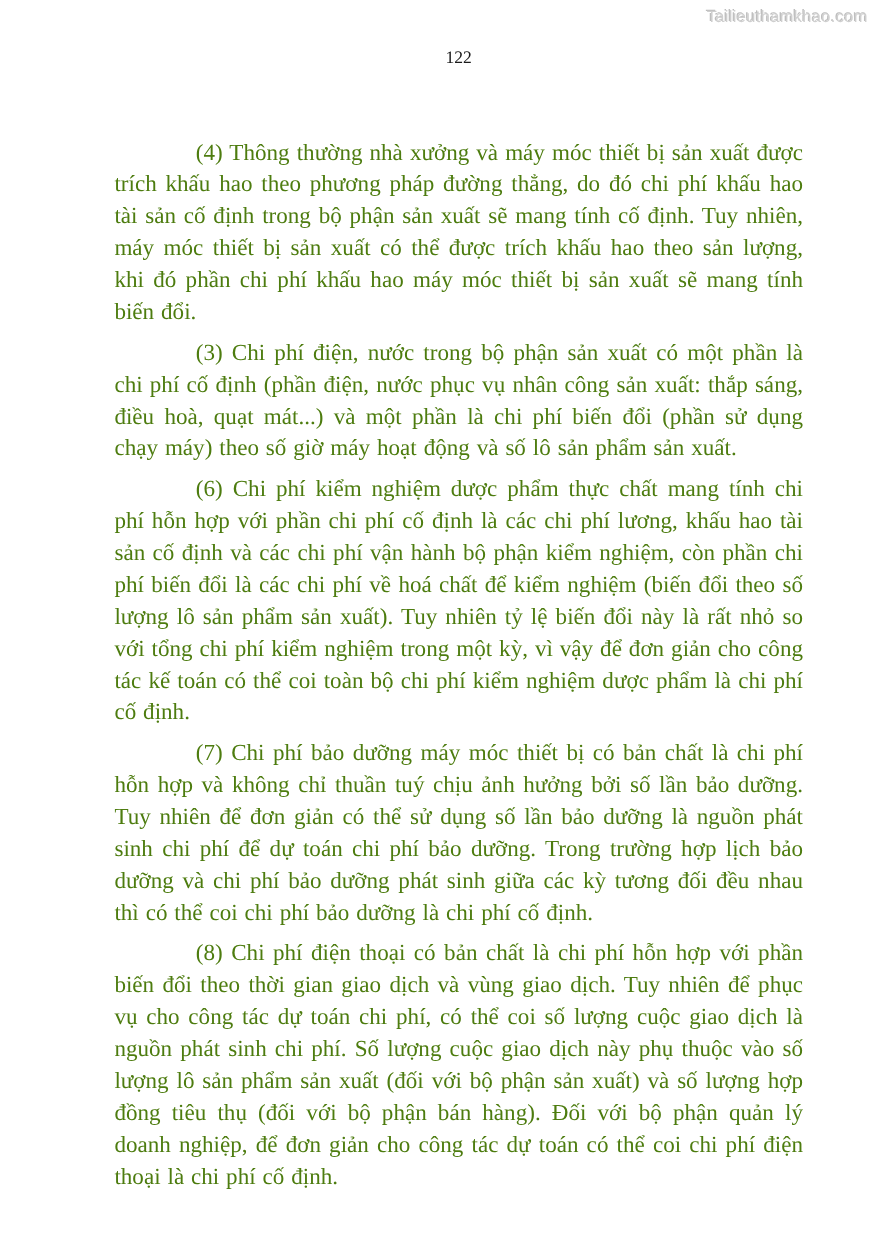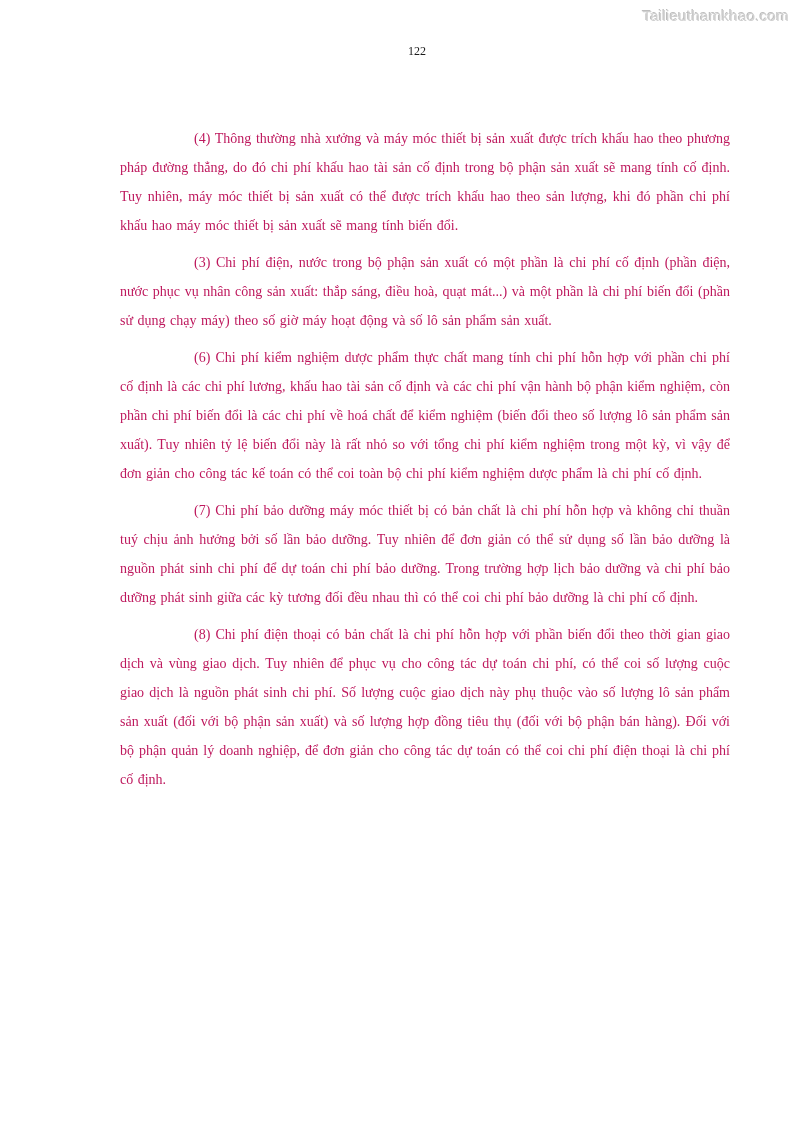--- a/index.html
+++ b/index.html
@@ -27,36 +27,36 @@
     color: #cfcfcf;
     text-shadow: 1px 1px 0 #ffffff, -1px -1px 0 #bdbdbd;
     user-select: none;
   }
   .page-number {
     position: absolute;
     top: 44px;
     left: 104px;
     width: 626px;
     text-align: center;
-    font-size: 12px;
+    font-size: 16px;
     color: #1a1a1a;
   }
   .content {
     position: absolute;
     top: 124px;
     left: 104px;
     width: 626px;
   }
   .para {
-    margin: 0 0 8px 16px;
-    font-size: 14px;
+    margin: 0 0 8px 0;
+    font-size: 21px;
     line-height: 29px;
     text-align: justify;
     text-indent: 74px;
-    color: #be185d;
+    color: #4d7c0f;
     word-spacing: 1px;
   }
 </style>
 </head>
 <body>
 
 <div class="page">
   <div class="watermark">Tailieuthamkhao.com</div>
 
   <div class="page-number">122</div>

